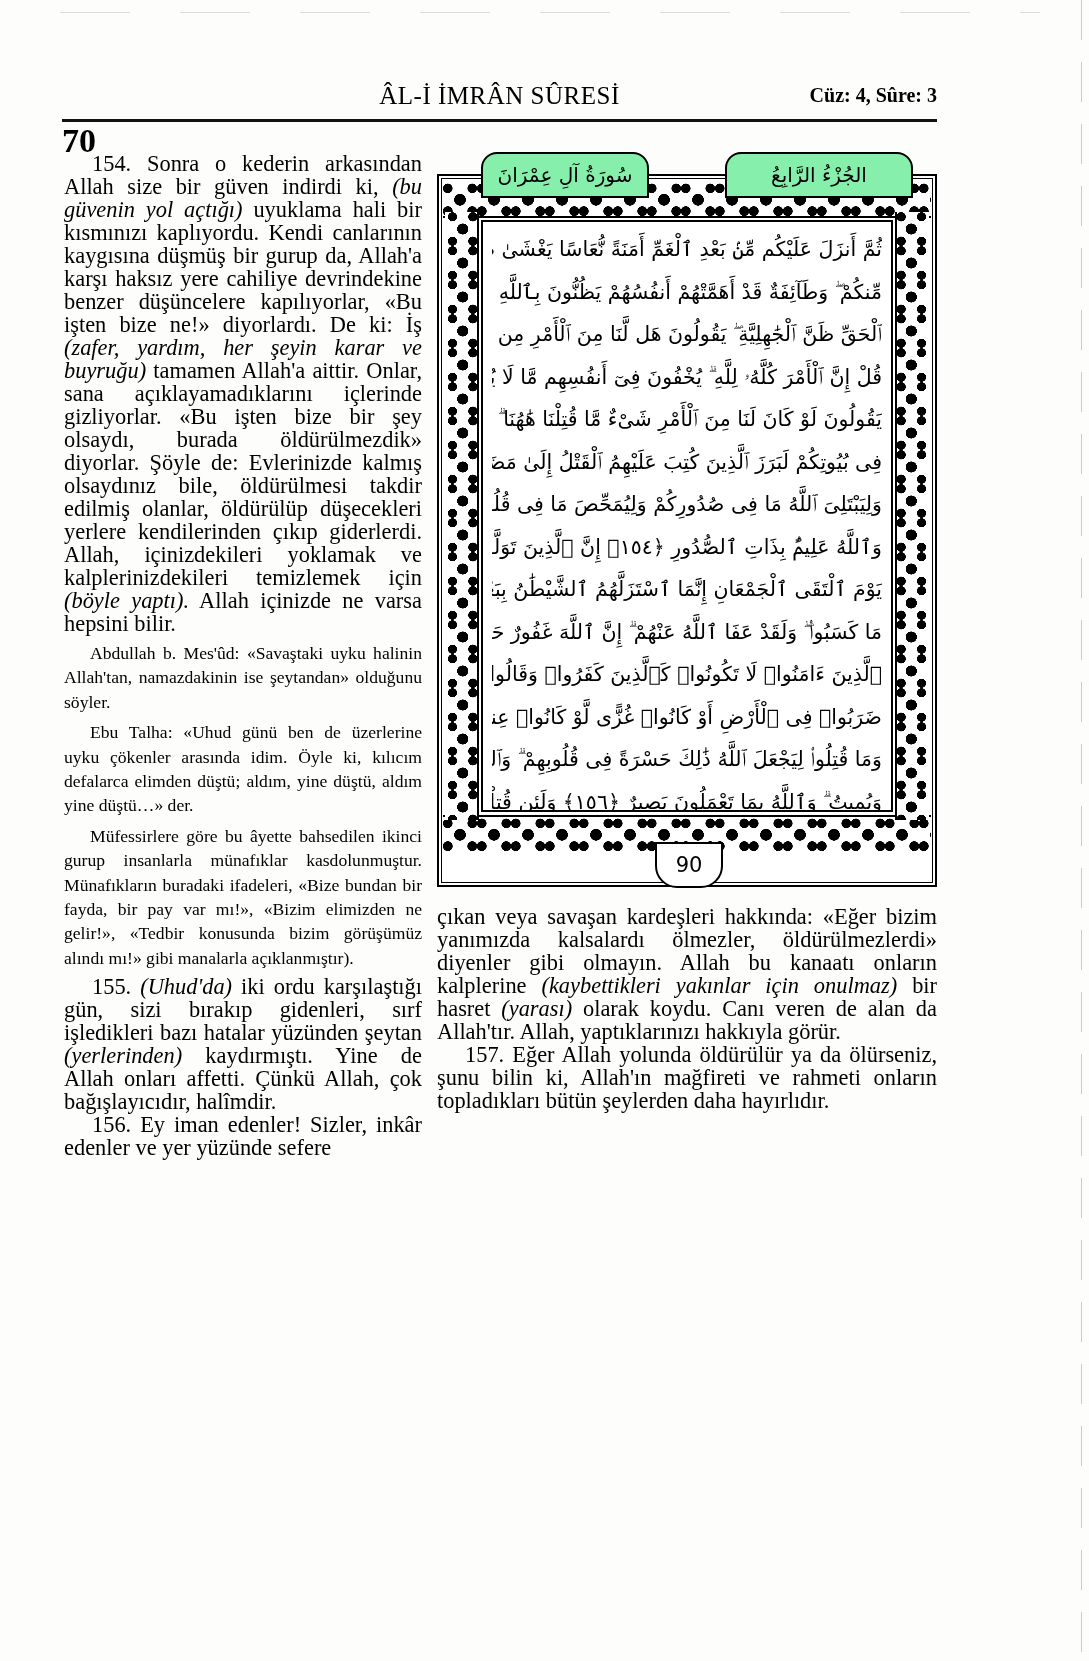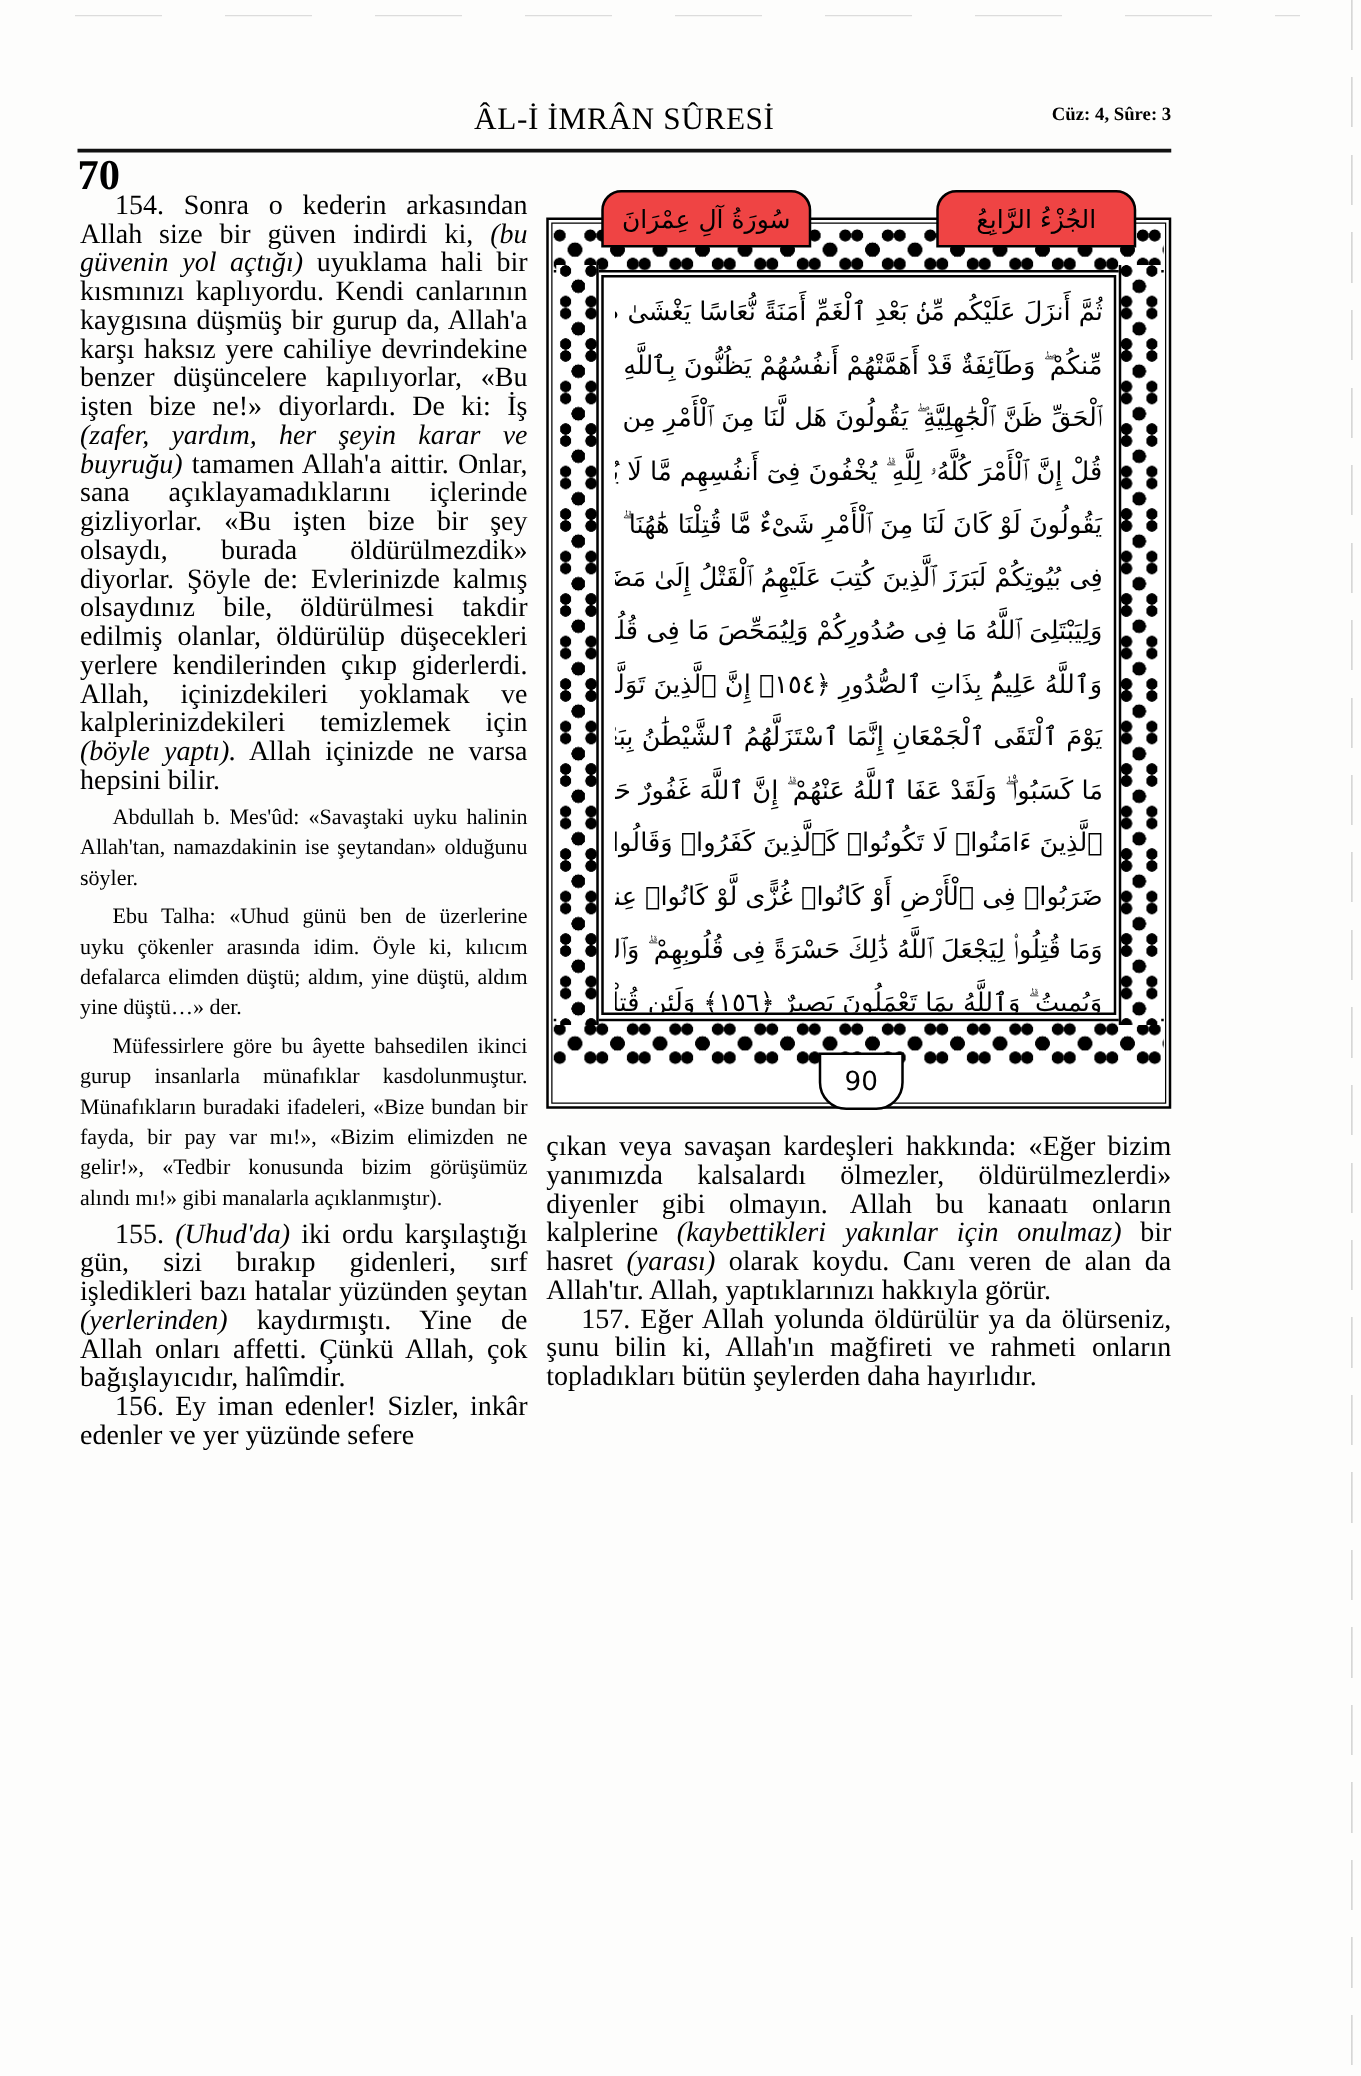--- a/index.html
+++ b/index.html
@@ -59,21 +59,21 @@
     position: absolute;
     left: 0; right: 0; top: 2px;
     text-align: center;
     font-size: 25px;
     font-weight: normal;
     letter-spacing: .5px;
   }
   .runhead-ref {
     position: absolute;
     right: 0; top: 4px;
-    font-size: 15px;
+    font-size: 20px;
     font-weight: bold;
   }
   .runhead-rule {
     position: absolute;
     left: 0; top: 39px;
     width: 875px; height: 3px;
     background: #111;
   }
 
   
@@ -178,39 +178,39 @@
       linear-gradient(#000, #000);
     background-size: 34px 34px, 34px 34px, 34px 34px, 34px 34px, 34px 34px, 2px 100%;
     background-position: 0 0, 0 0, 0 0, 0 0, 0 0, 0 0;
   }
 
   
   .cartouche {
     position: absolute;
     top: 0px;
     height: 46px;
-    background: #ef4444;
+    background: #86efac;
     border: 2px solid #000;
     border-radius: 16px 16px 0 0;
     display: flex;
     align-items: center;
     justify-content: center;
     padding: 12px 10px;
     box-sizing: border-box;
     z-index: 4;
   }
   .cartouche span {
     font-family: "DejaVu Sans", sans-serif;
     font-size: 20px;
     line-height: 1;
     direction: rtl;
     white-space: nowrap;
   }
   .cart-surah { left: 44px; width: 168px; }
-  .cart-juz   { left: 312px; width: 160px; }
+  .cart-juz   { left: 288px; width: 188px; }
 
   .folio-badge {
     position: absolute;
     left: 218px; top: 690px;
     width: 64px; height: 42px;
     background: #fff;
     border: 2px solid #000;
     border-radius: 0 0 22px 22px;
     display: flex;
     align-items: center;

